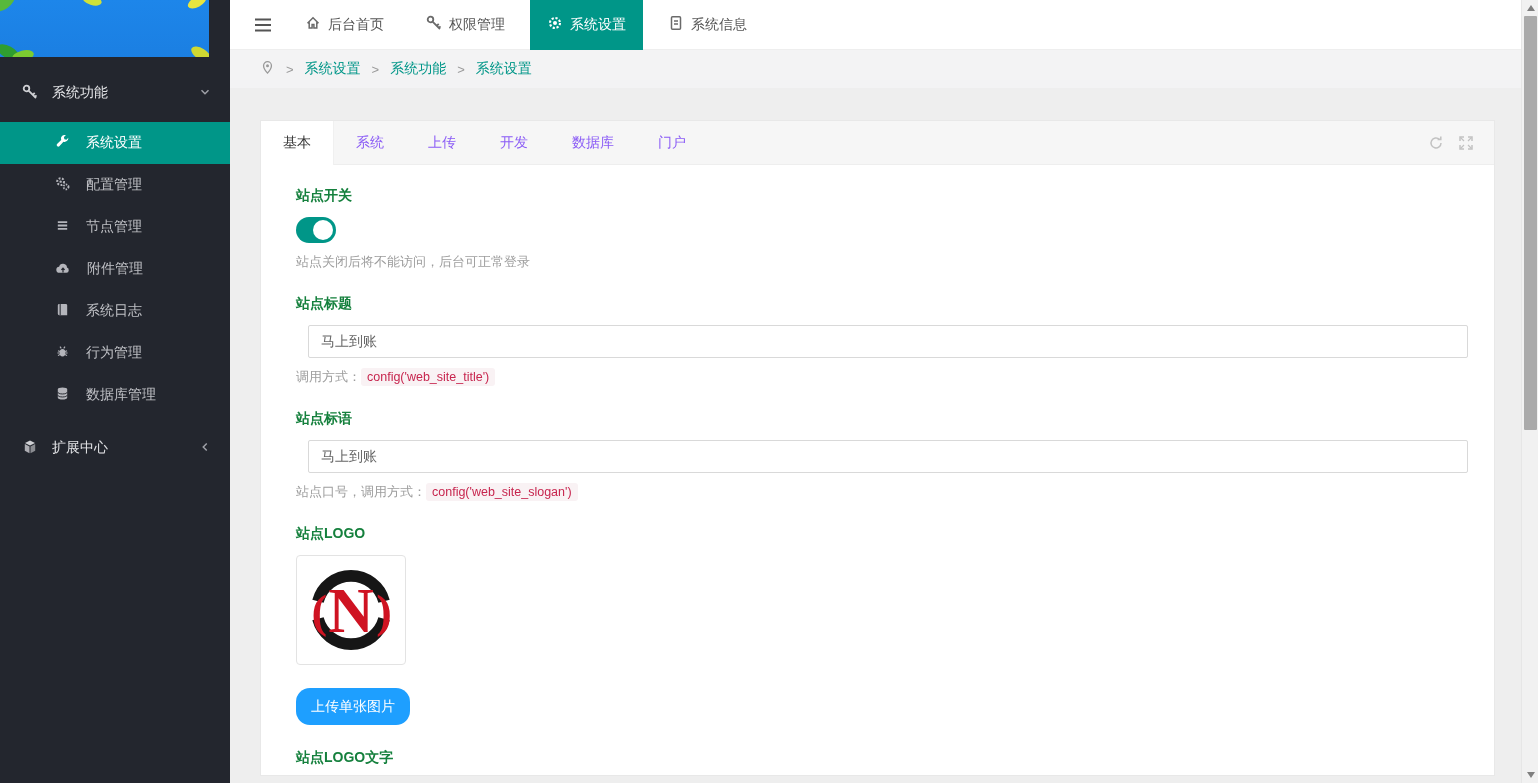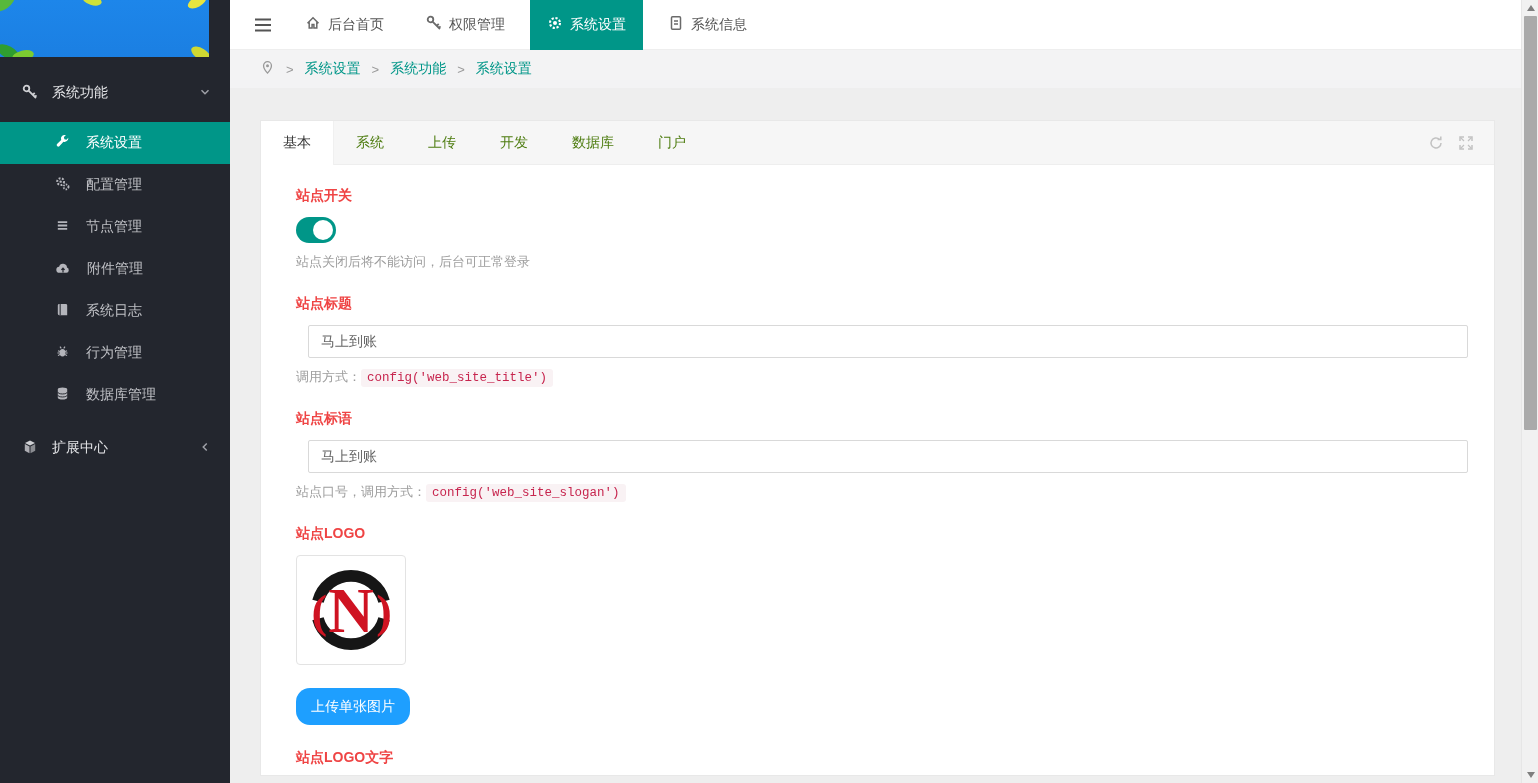--- a/index.html
+++ b/index.html
@@ -38,32 +38,32 @@
   .trash-btn { width:42px; height:34px; background:#f1f1f1; border:1px solid #e4e4e4; border-radius:3px; display:flex; align-items:center; justify-content:center; color:#555; cursor:pointer; }
 
   .breadcrumb { height:38px; background:#f3f3f4; display:flex; align-items:center; padding-left:30px; font-size:14px; }
   .breadcrumb .icn { color:#9a9a9a; }
   .bc-sep { color:#9a9a9a; margin:0 11px; font-size:13px; }
   .bc-link { color:#009688; cursor:pointer; text-decoration:none; }
 
   .content { height:695px; background:#eee; padding:32px 26px 0 30px; }
   .card { width:1235px; height:656px; background:#fff; border:1px solid #e8e8e8; position:relative; }
   .tabs-header { height:44px; background:#f6f6f6; border-bottom:1px solid #eee; display:flex; position:relative; }
-  .tab { height:44px; display:flex; align-items:center; padding:0 22px; color:#4d7c0f; cursor:pointer; }
+  .tab { height:44px; display:flex; align-items:center; padding:0 22px; color:#8b5cf6; cursor:pointer; }
   .tab.active { background:#fff; color:#333; border-right:1px solid #f0f0f0; }
   .card-tools { position:absolute; right:20px; top:0; height:44px; display:flex; align-items:center; gap:14px; color:#c2c2c2; }
   .card-tools .tool { cursor:pointer; display:flex; }
 
   .card-body { padding:22px 40px 0 35px; height:611px; overflow:hidden; }
-  .fg-label { font-weight:bold; color:#ef4444; font-size:14px; }
+  .fg-label { font-weight:bold; color:#15803d; font-size:14px; }
   .form-group { margin-bottom:24px; }
   .toggle { margin-top:12px; width:40px; height:26px; border-radius:13px; background:#009688; position:relative; cursor:pointer; }
   .toggle::after { content:''; position:absolute; top:3px; right:3px; width:20px; height:20px; border-radius:50%; background:#fff; }
   .help { margin-top:10px; color:#9d9d9d; font-size:13px; }
-  .help code { font-family:Liberation Mono, monospace; color:#c7254e; background:#f9f2f4; padding:2px 6px; border-radius:3px; font-size:12.5px; }
+  .help code { font-family:Liberation Sans, sans-serif; color:#c7254e; background:#f9f2f4; padding:2px 6px; border-radius:3px; font-size:12.5px; }
   .text-input { margin-top:12px; display:block; width:1160px; height:33px; border:1px solid #d9d9d9; border-radius:2px; padding:0 12px; font-size:14px; color:#666; background:#fff; outline:none; font-family:inherit;margin-left:12px; }
   .logo-box { margin-top:12px; width:110px; height:110px; border:1px solid #e3e3e3; border-radius:4px; background:#fff; display:flex; align-items:center; justify-content:center; cursor:pointer; }
   .upload-btn { margin-top:23px; width:114px; height:37px; background:#1E9FFF; color:#fff; border:none; border-radius:14px; font-size:14px; cursor:pointer; font-family:inherit; }
 
   
   .vscroll { position:absolute; right:0; top:0; width:17px; height:783px; background:#f1f1f1; border-left:1px solid #e6e6e6; z-index:10; }
   .vs-arrow { position:absolute; left:0; width:17px; height:16px; display:flex; align-items:center; justify-content:center; cursor:pointer; }
   .vs-up { top:0; } .vs-down { bottom:0; }
   .tri-up { width:0; height:0; border-left:4px solid transparent; border-right:4px solid transparent; border-bottom:6px solid #7f7f7f; }
   .tri-down { width:0; height:0; border-left:4px solid transparent; border-right:4px solid transparent; border-top:6px solid #7f7f7f; }

